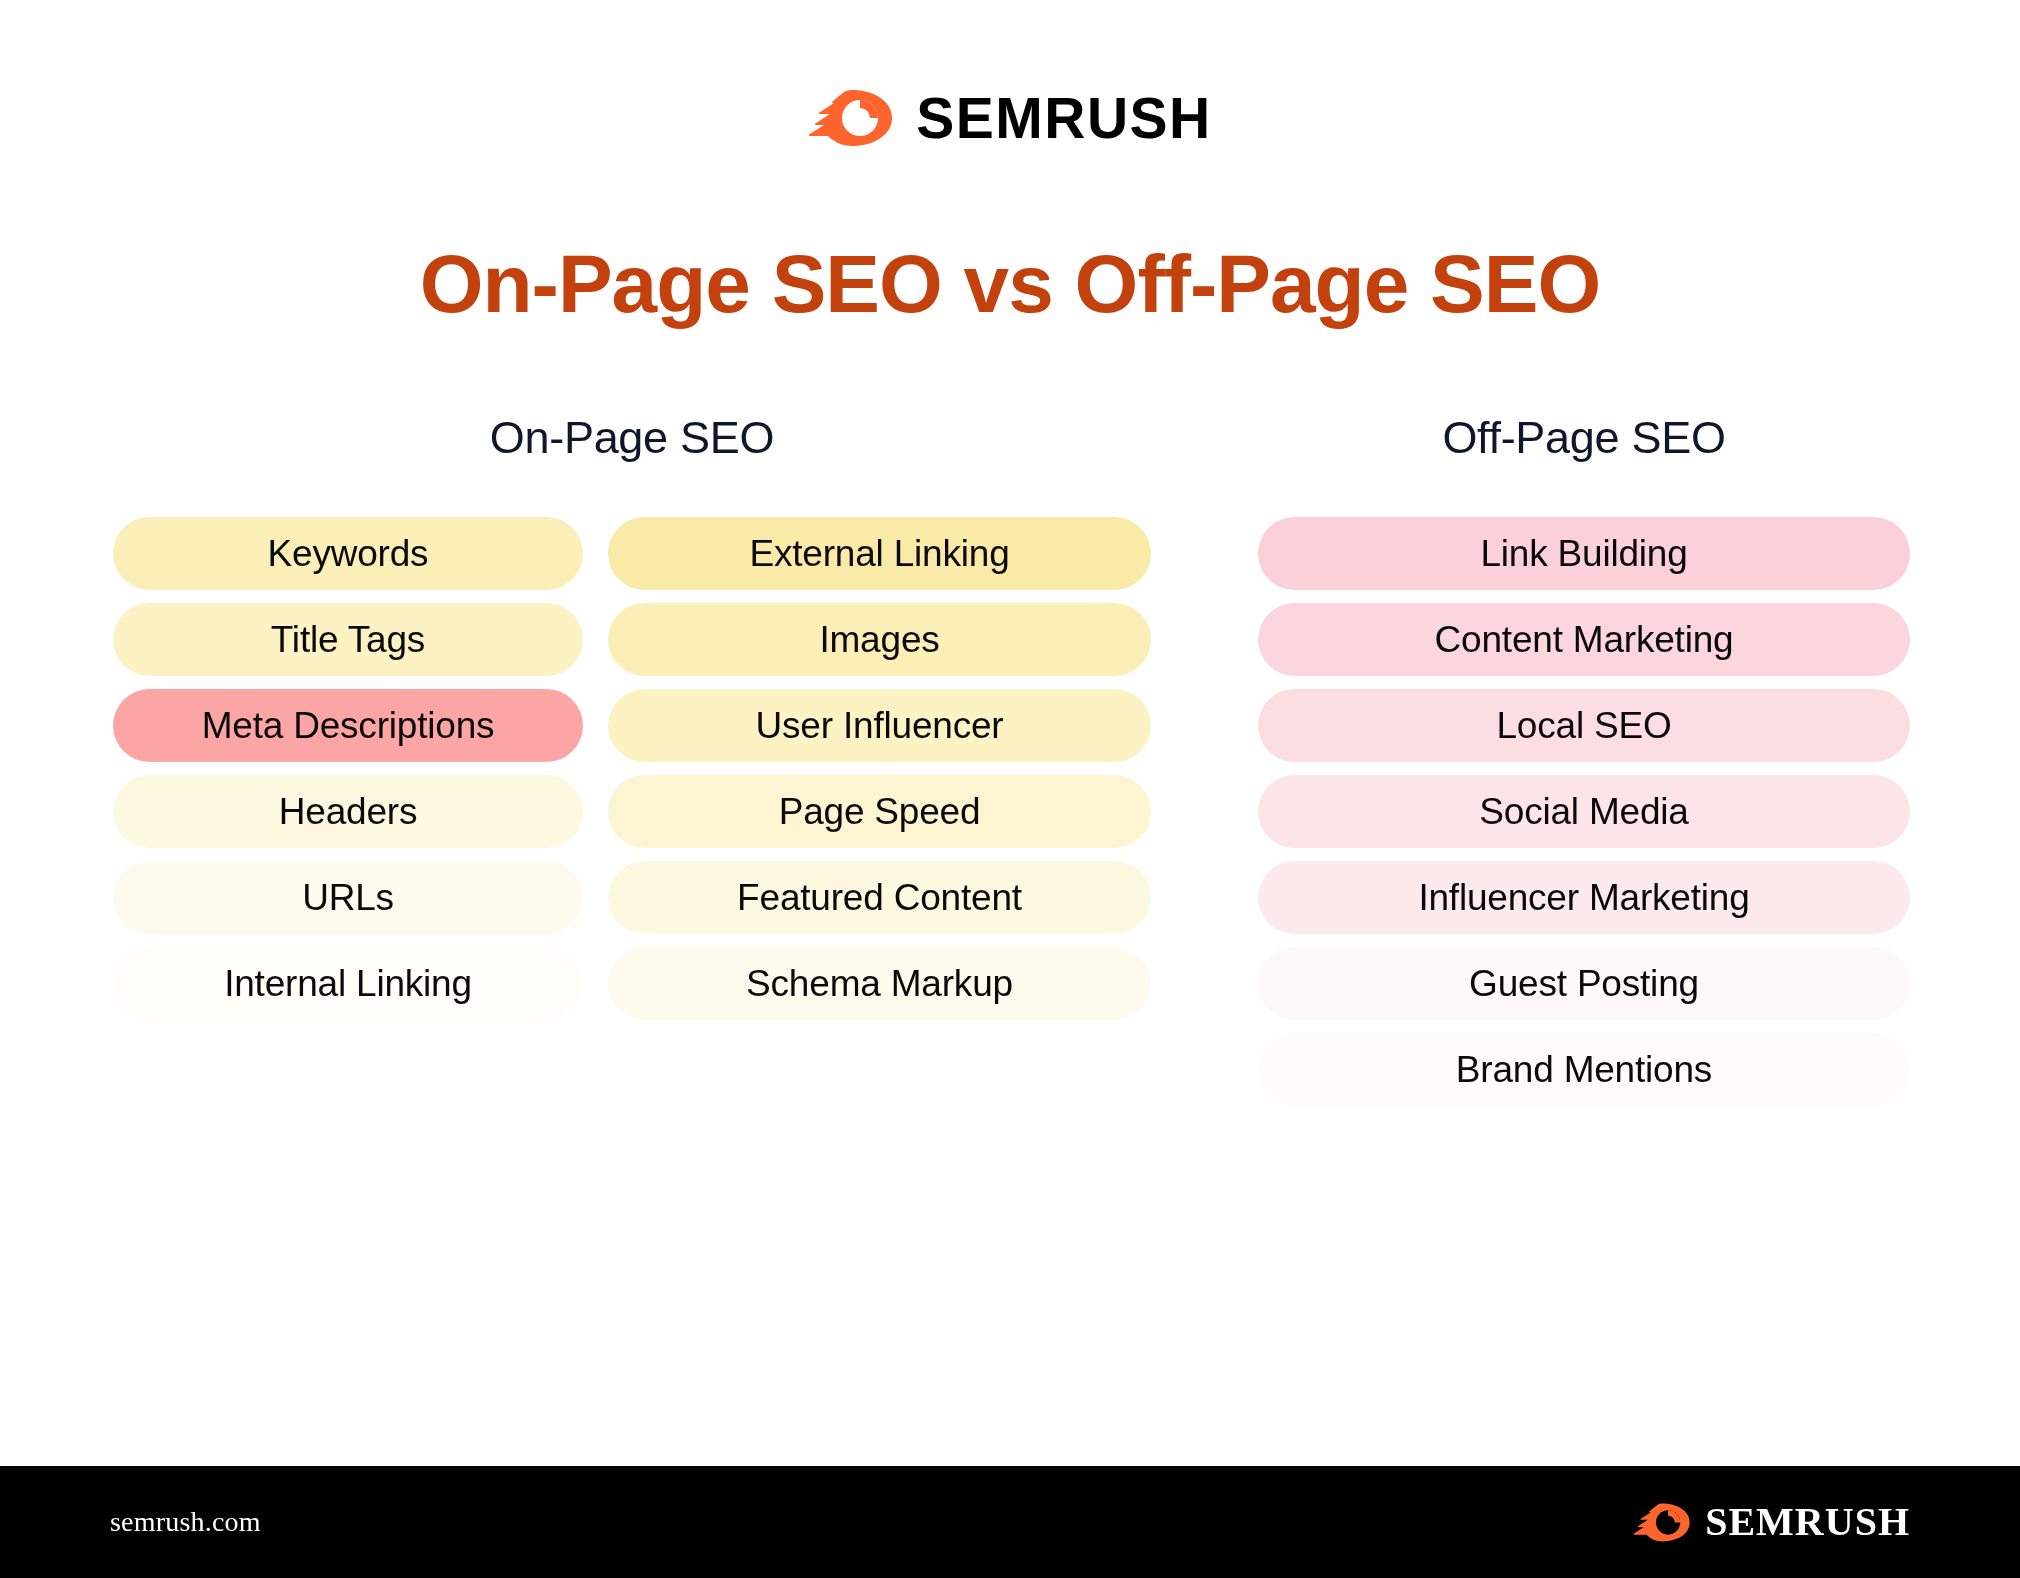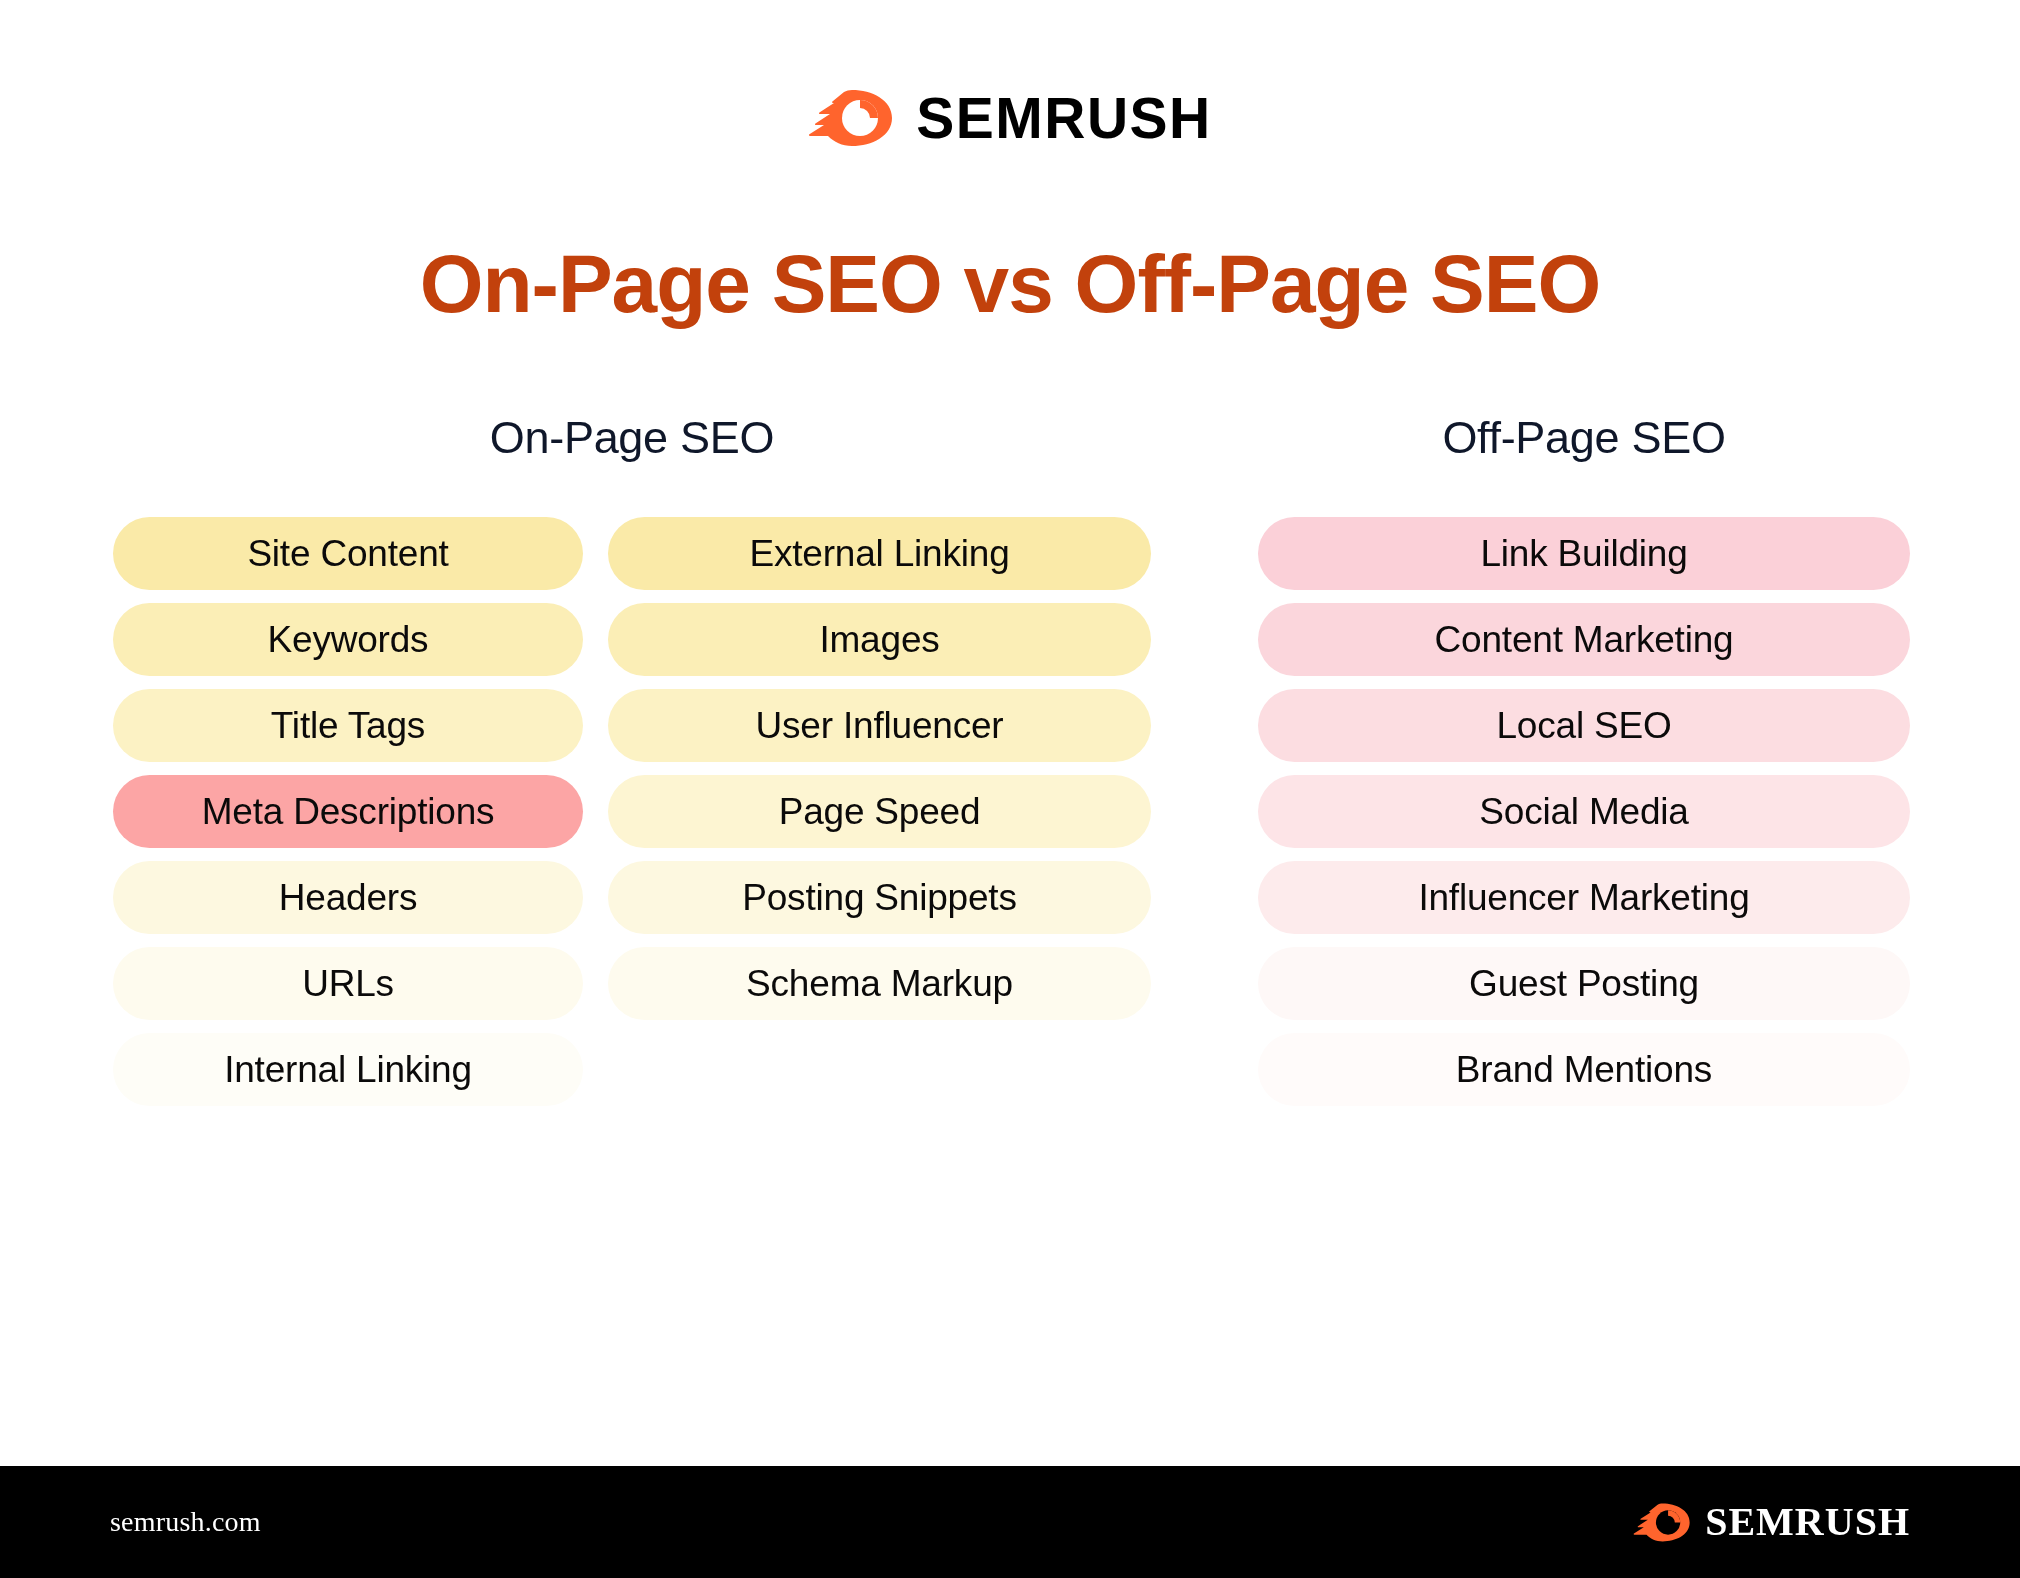--- a/index.html
+++ b/index.html
@@ -171,23 +171,20 @@
   </div>
 
   <div class="page-title">On-Page SEO vs Off-Page SEO</div>
 
   <div class="columns">
 
     <div class="col-head onpage">On-Page SEO</div>
     <div class="col-head offpage">Off-Page SEO</div>
 
     <div class="pill-col c1">
-        <div class="pill" style="background: rgb(250, 234, 168);">
-          <span class="pill-label">Site Content</span>
-        </div>
         <div class="pill" style="background: rgb(251, 238, 182);">
           <span class="pill-label">Keywords</span>
         </div>
         <div class="pill" style="background: rgb(252, 242, 196);">
           <span class="pill-label">Title Tags</span>
         </div>
         <div class="pill" style="background: #fca5a5;">
           <span class="pill-label">Meta Descriptions</span>
         </div>
         <div class="pill" style="background: rgb(253, 248, 224); align-items: center;">
@@ -207,21 +204,21 @@
         <div class="pill" style="background: rgb(251, 238, 182);">
           <span class="pill-label">Images</span>
         </div>
         <div class="pill" style="background: rgb(252, 242, 196);">
           <span class="pill-label">User Influencer</span>
         </div>
         <div class="pill" style="background: rgb(253, 245, 210);">
           <span class="pill-label">Page Speed</span>
         </div>
         <div class="pill" style="background: rgb(253, 248, 224);">
-          <span class="pill-label">Posting Snippets</span>
+          <span class="pill-label">Featured Content</span>
         </div>
         <div class="pill" style="background: rgb(254, 251, 238);">
           <span class="pill-label">Schema Markup</span>
         </div>
       </div>
     <div class="pill-col c3">
         <div class="pill" style="background: rgb(251, 208, 216);">
           <span class="pill-label">Link Building</span>
         </div>
         <div class="pill" style="background: rgb(251, 214, 220);">

